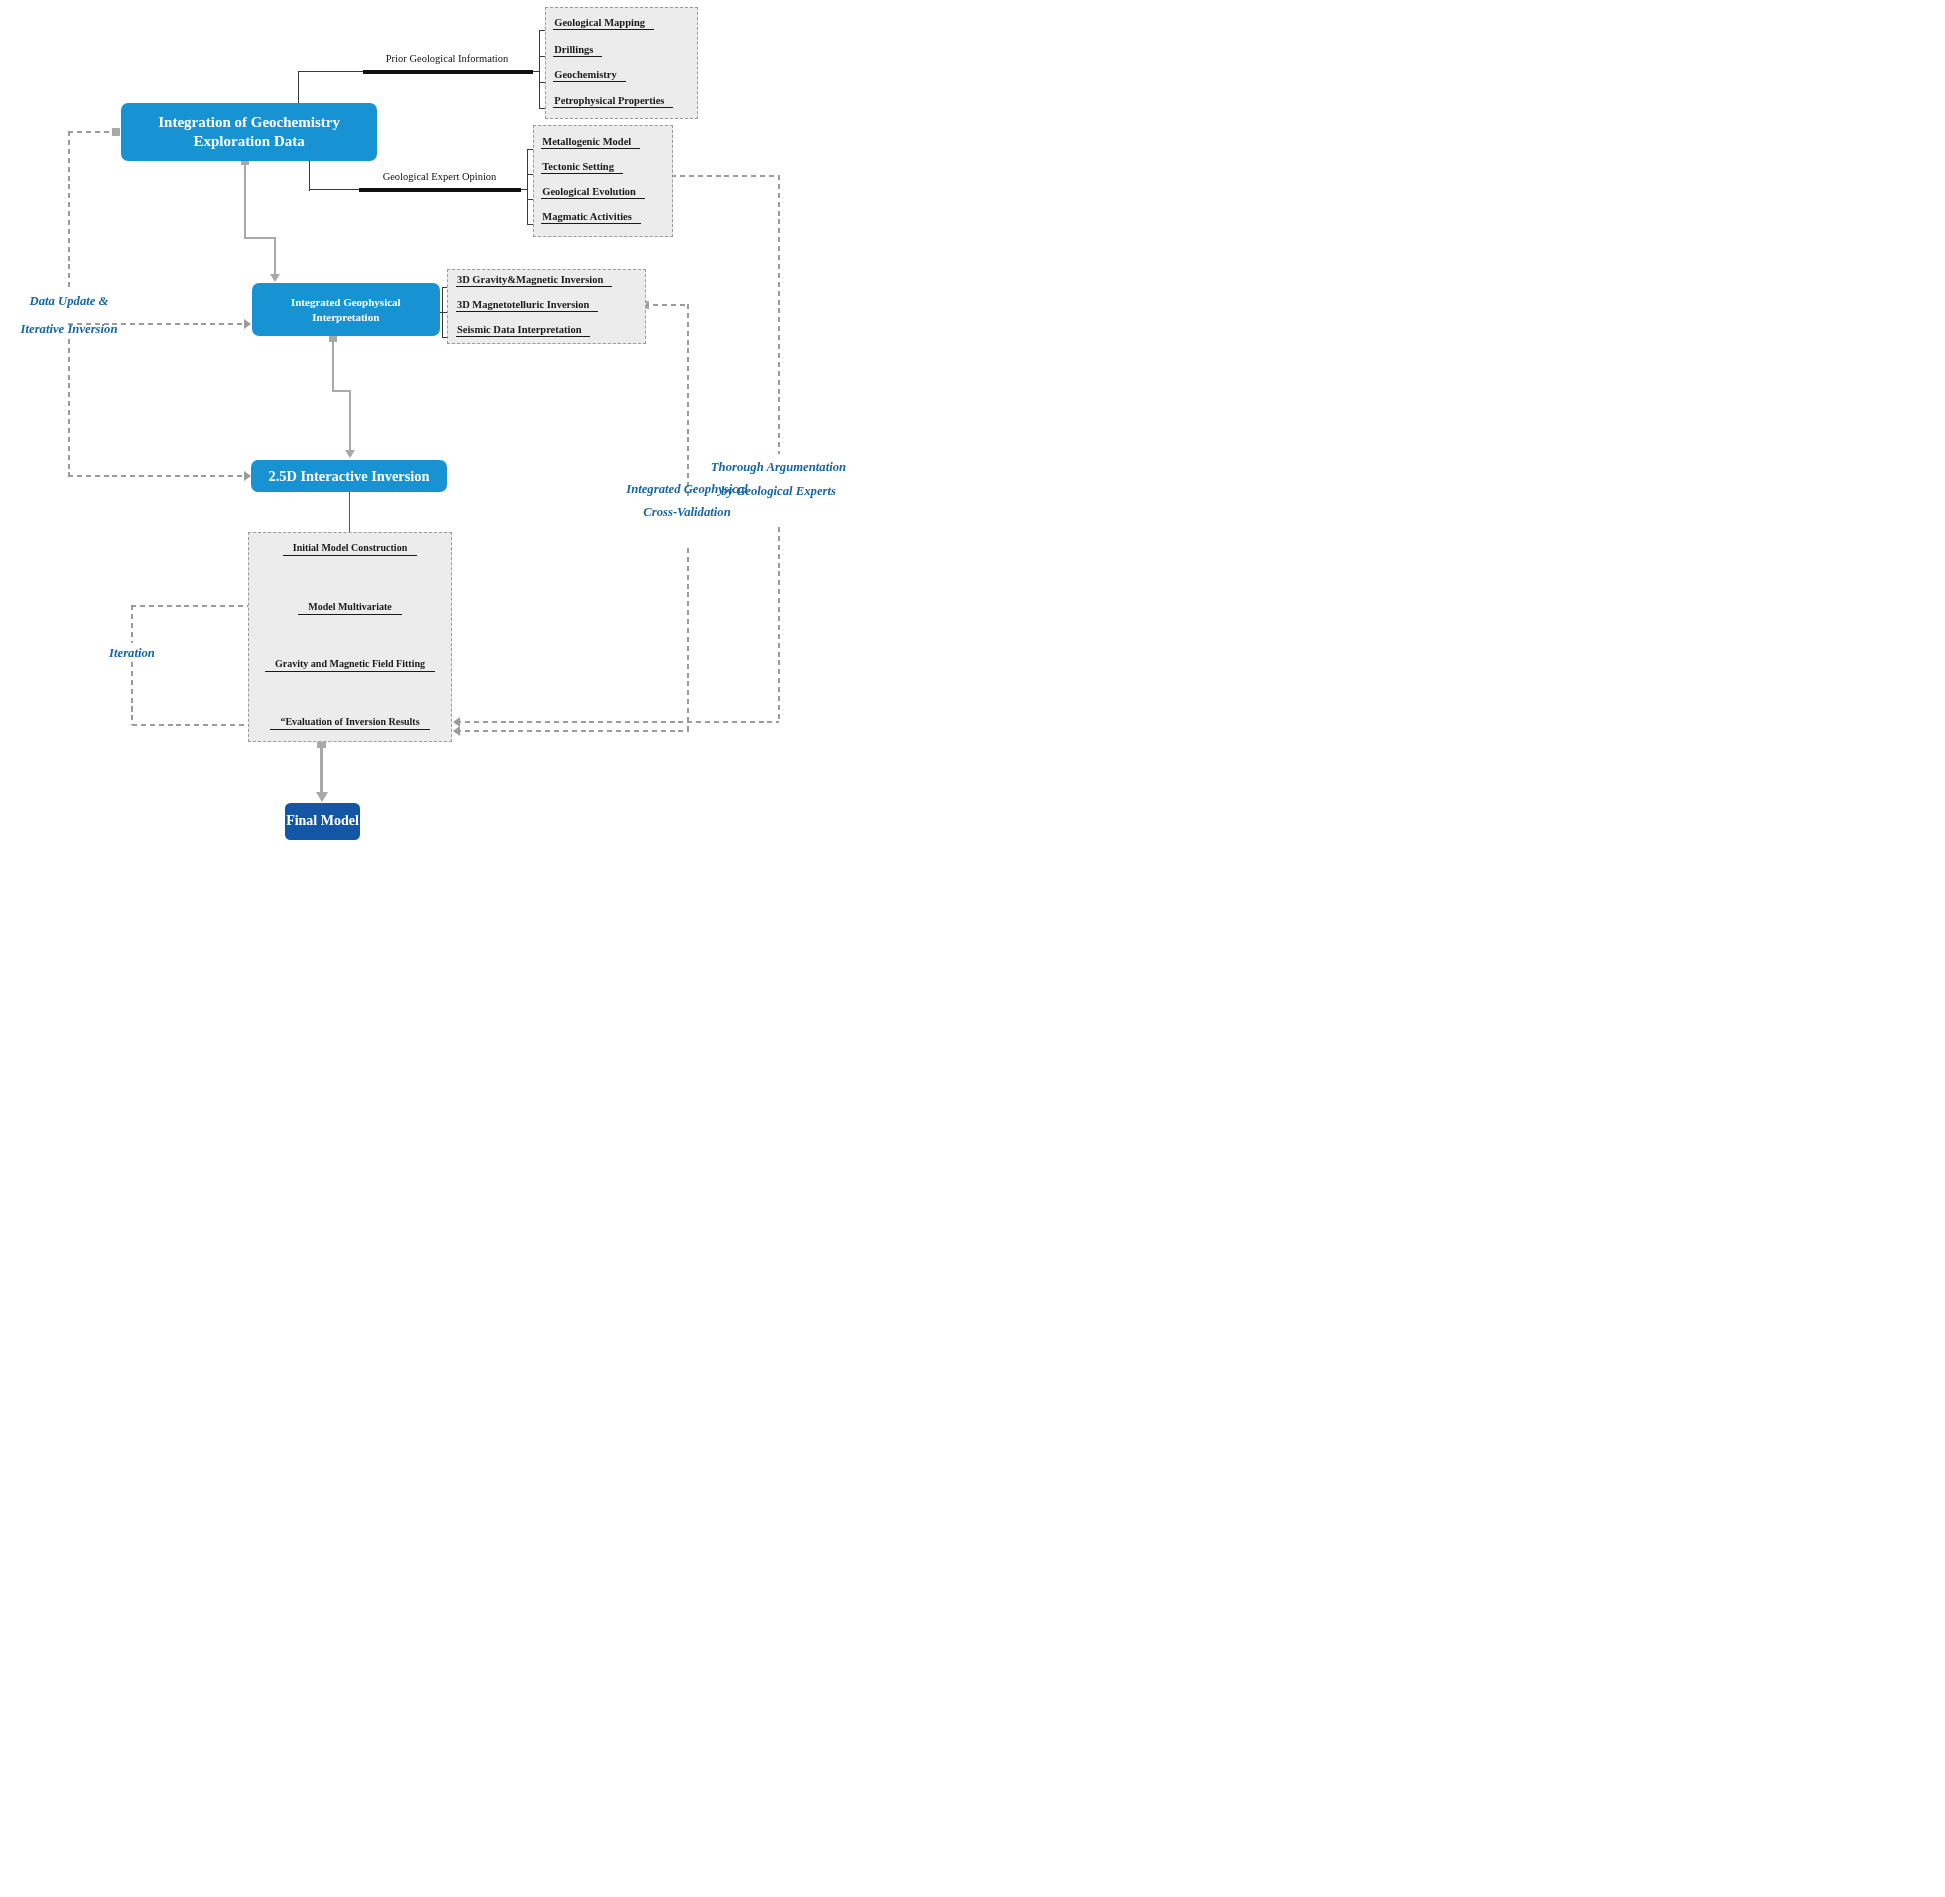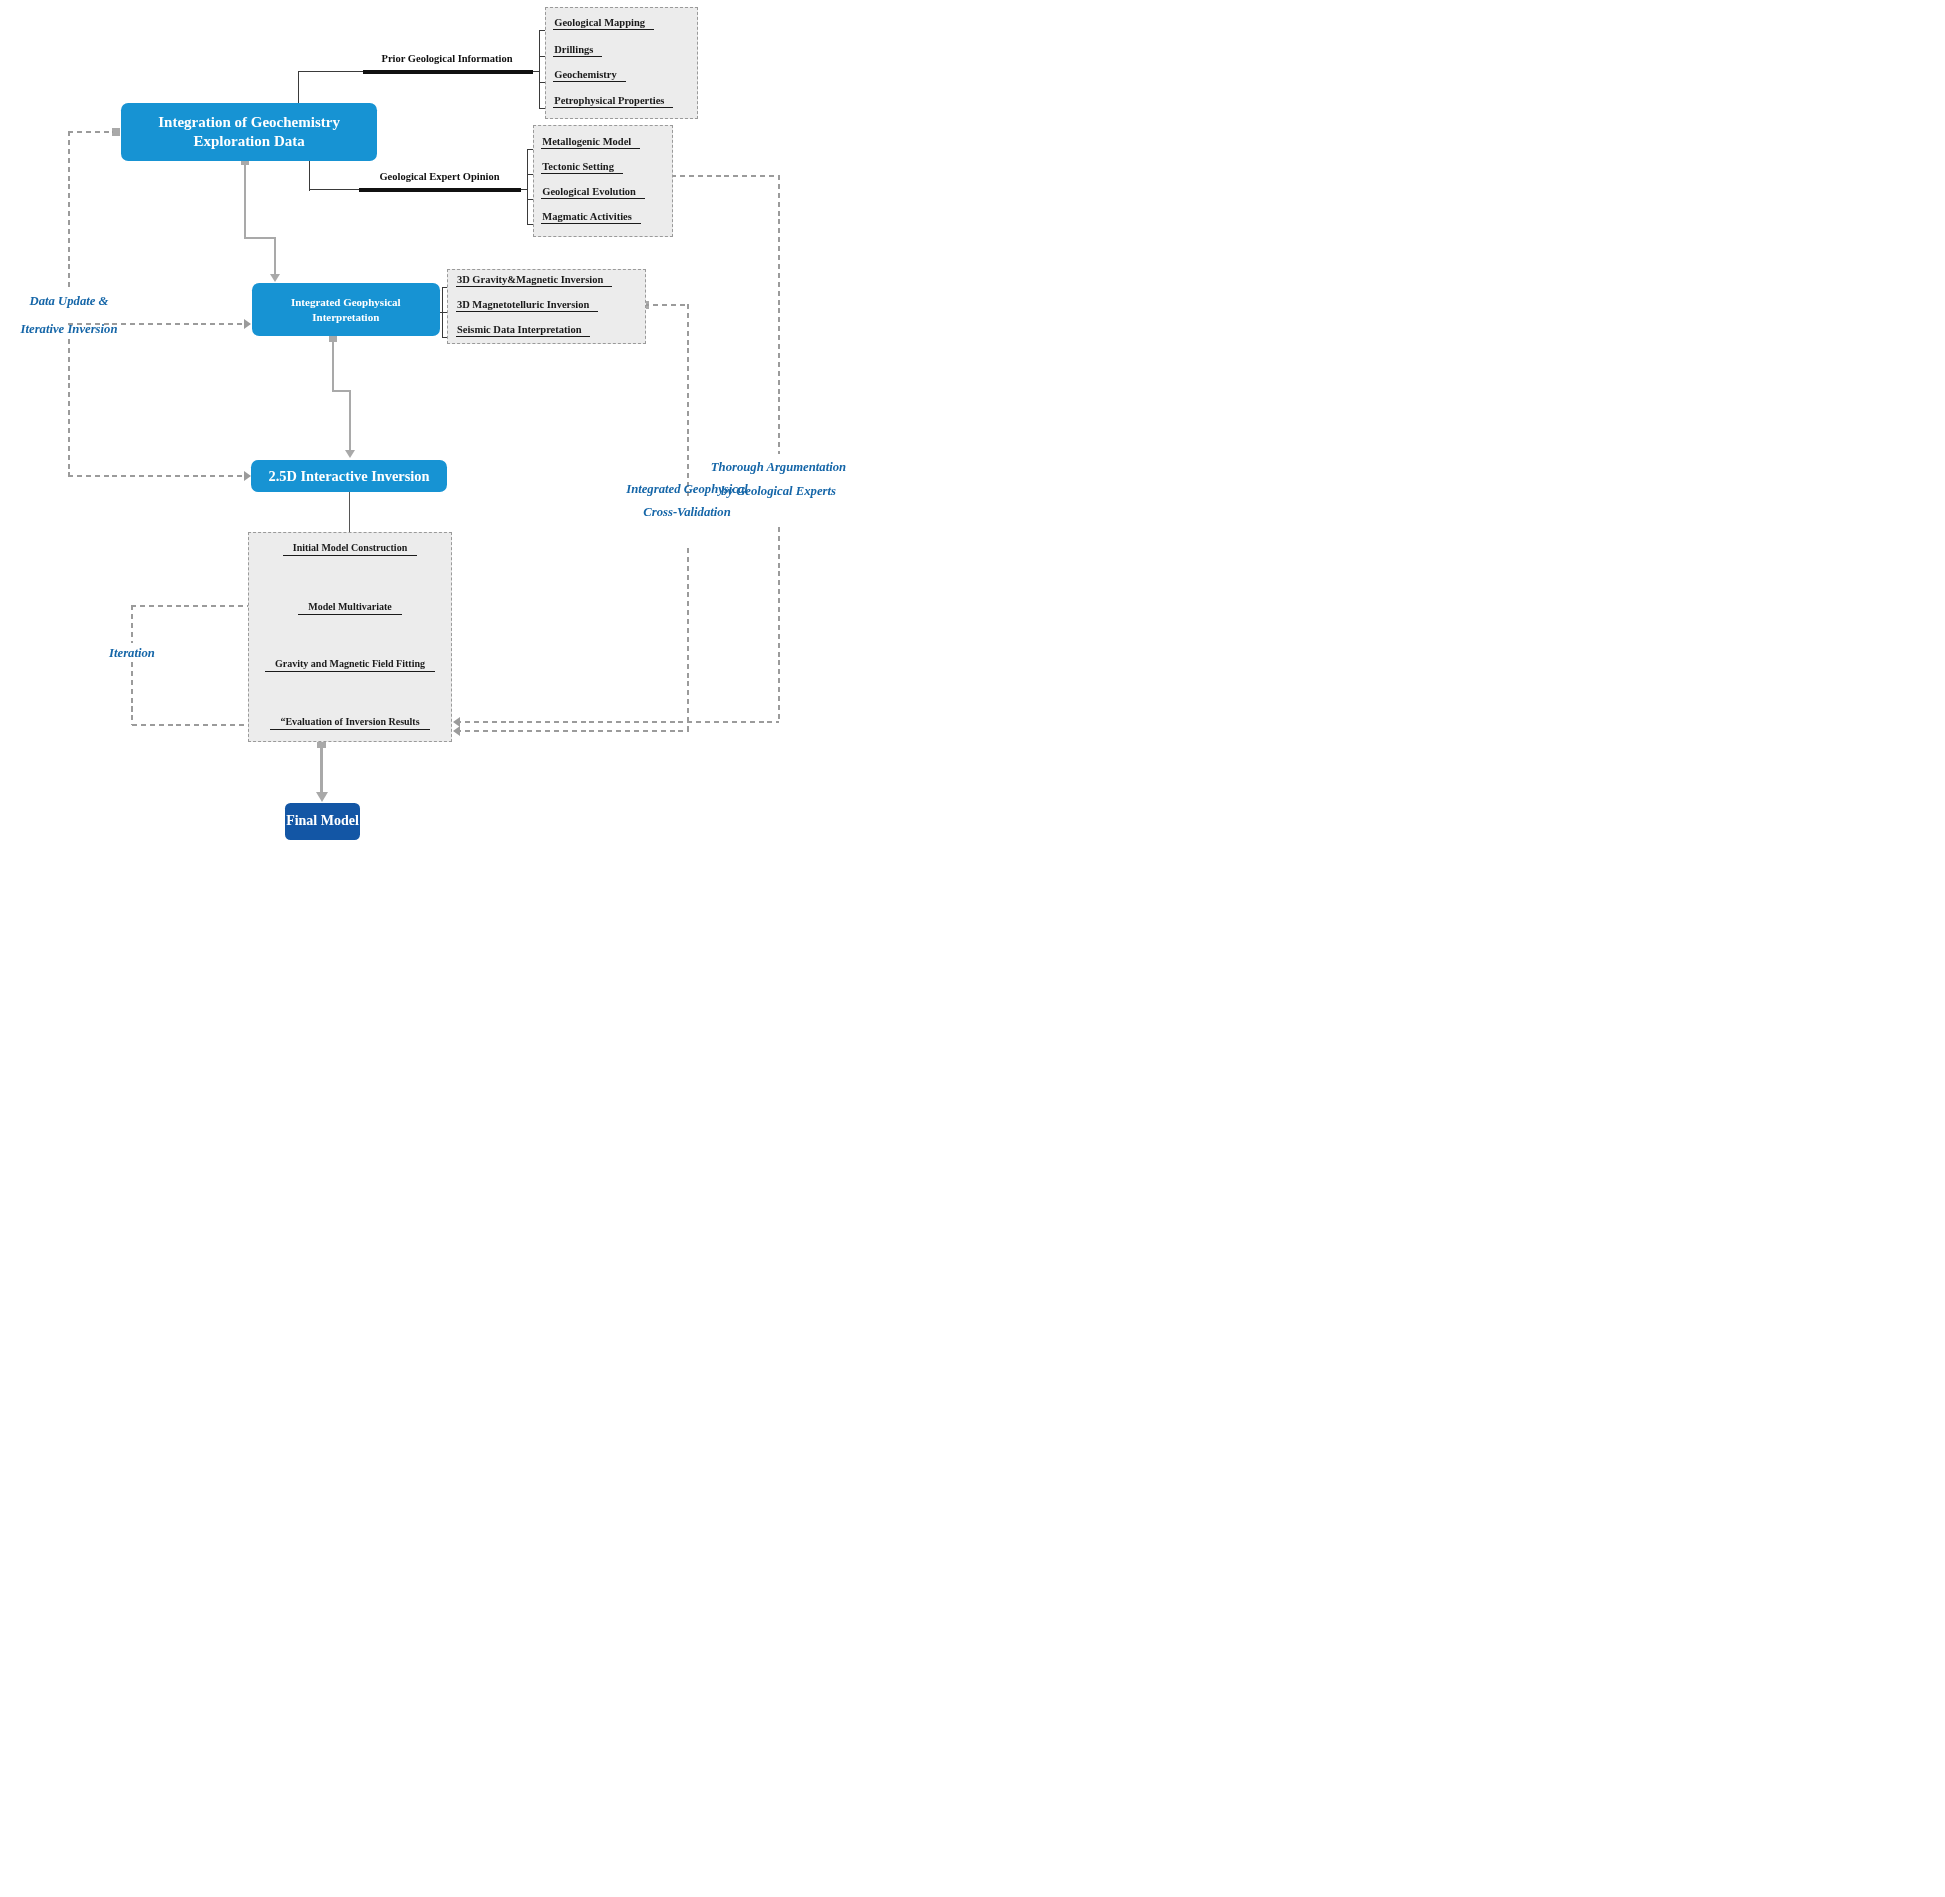--- a/index.html
+++ b/index.html
@@ -25,21 +25,21 @@
   .dv{position:absolute;width:1.7px;background:repeating-linear-gradient(180deg,#9b9b9b 0 5px,transparent 5px 8.9px)}
   .sq{position:absolute;width:8.3px;height:8.3px;background:#a9a9a9}
   .tick{position:absolute;height:1.1px;background:#3a3a3a}
   
   .ah{position:absolute;width:0;height:0}
   .ah-d{border-left:5px solid transparent;border-right:5px solid transparent;border-top:8.3px solid #a9a9a9}
   .ah-d.big{border-left-width:6px;border-right-width:6px;border-top-width:10px}
   .ah-r{border-top:5px solid transparent;border-bottom:5px solid transparent;border-left:7.8px solid #9b9b9b}
   .ah-l{border-top:5px solid transparent;border-bottom:5px solid transparent;border-right:7.8px solid #9b9b9b}
   
-  .brlab{position:absolute;text-align:center;font-weight:bold;font-size:10.5px;color:#111;white-space:nowrap}
+  .brlab{position:absolute;text-align:center;font-weight:normal;font-size:10.5px;color:#111;white-space:nowrap}
   .blab{position:absolute;color:#1566a8;font-weight:bold;font-style:italic;font-size:12.7px;
         text-align:center;white-space:pre-line}
 </style>
 </head>
 <body>
 
 <div class="canvas">
 
   <div class="lv" style="left:298px;top:72px;height:31px"></div>
   <div class="lh" style="left:298px;top:71px;width:241px"></div>

